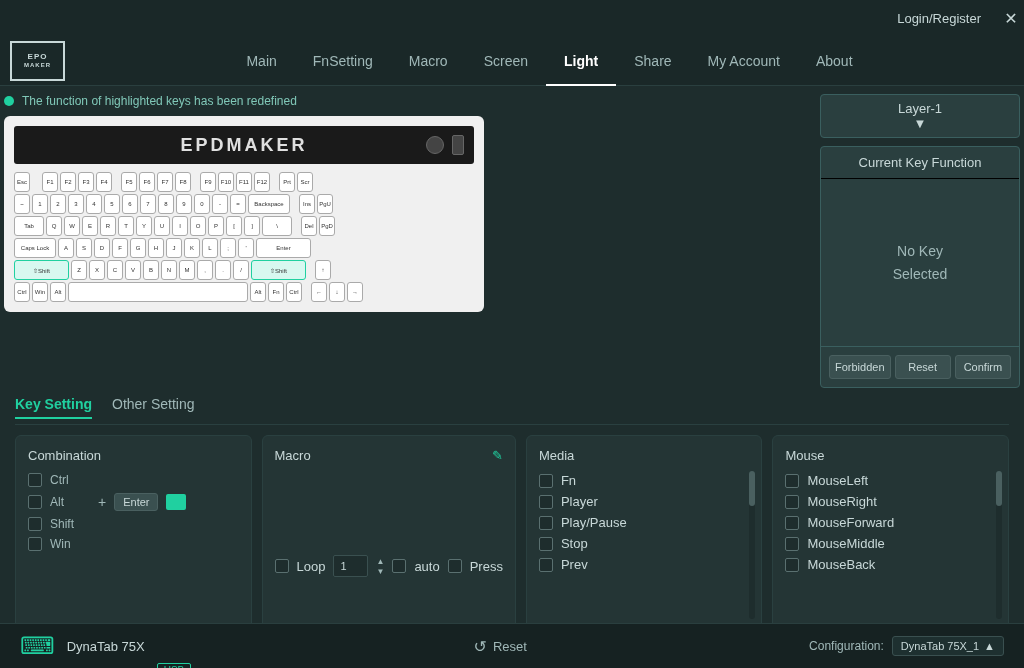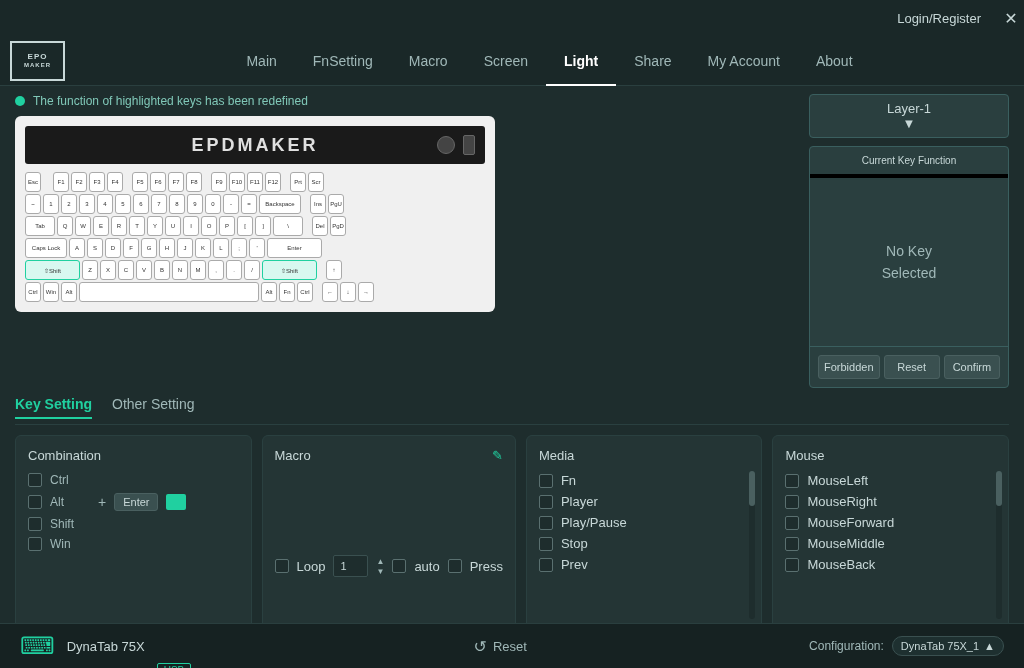--- a/index.html
+++ b/index.html
@@ -210,23 +210,23 @@
     .key-function-panel {
       background: #2a3f3f;
       border: 1px solid #3a5f5f;
       border-radius: 4px;
       flex: 1;
       display: flex;
       flex-direction: column;
     }
     .key-function-header {
       padding: 8px 12px;
-      border-bottom: 4px solid #000000;
+      border-bottom: 1px solid #000000;
       text-align: center;
-      font-size: 10px;
+      font-size: 13px;
     }
     .key-function-body {
       flex: 1;
       display: flex;
       align-items: center;
       justify-content: center;
       font-size: 14px;
       text-align: center;
       color: #a0b8b8;
       line-height: 1.6;
@@ -395,21 +395,21 @@
     .config-info {
       display: flex;
       align-items: center;
       gap: 8px;
       color: #a0b8b8;
       font-size: 12px;
     }
     .config-dropdown {
       background: #1e3030;
       border: 1px solid #3a5050;
-      border-radius: 10px;
+      border-radius: 3px;
       padding: 3px 8px;
       font-size: 11px;
       color: #c8d8d8;
       display: flex;
       align-items: center;
       gap: 5px;
     }
   </style>
 </head>
 <body>
@@ -431,21 +431,21 @@
     <div class="nav-item">FnSetting</div>
     <div class="nav-item">Macro</div>
     <div class="nav-item">Screen</div>
     <div class="nav-item active">Light</div>
     <div class="nav-item">Share</div>
     <div class="nav-item">My Account</div>
     <div class="nav-item">About</div>
   </div>
 </div>
 
-<div style="display:flex; padding: 8px 15px; gap: 15px; height: 310px;">
+<div style="display:flex; padding: 8px 4px; gap: 15px; height: 310px;">
 
   <div style="flex:1; display:flex; flex-direction:column;">
 
     <div class="info-bar">
       <div class="info-dot"></div>
       <span>The function of highlighted keys has been redefined</span>
     </div>
 
     <div class="keyboard-container">
 

